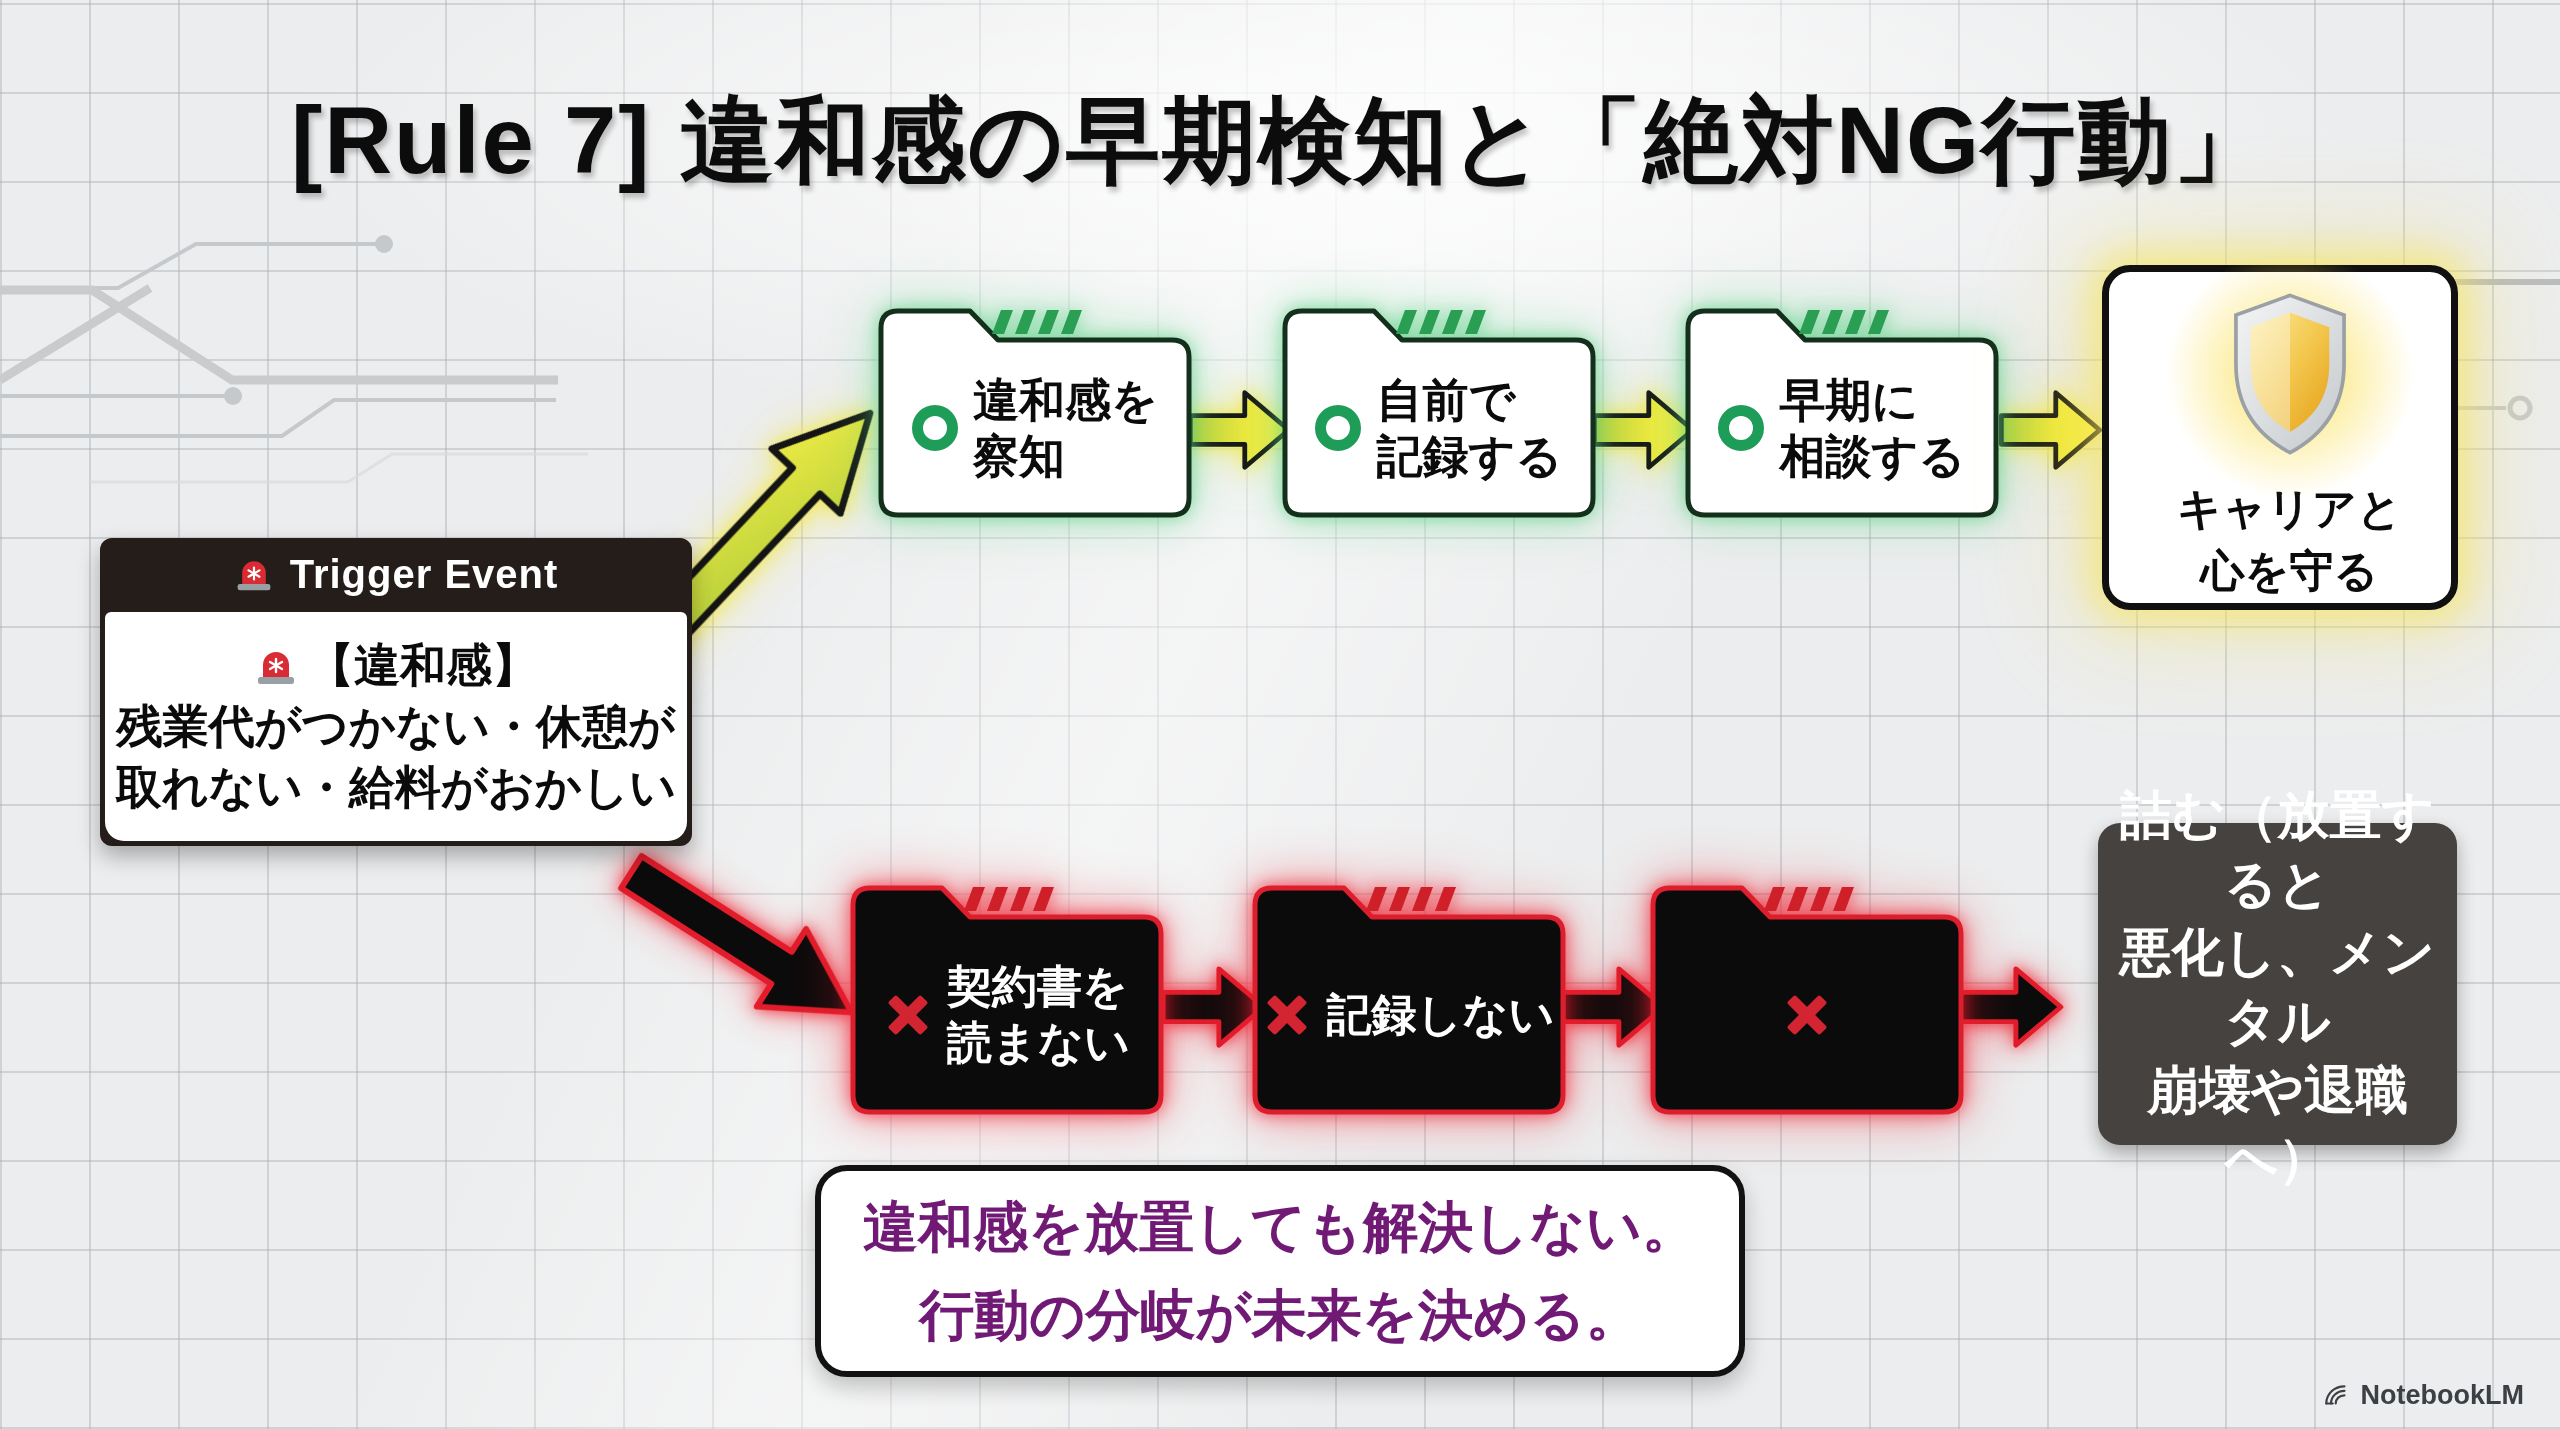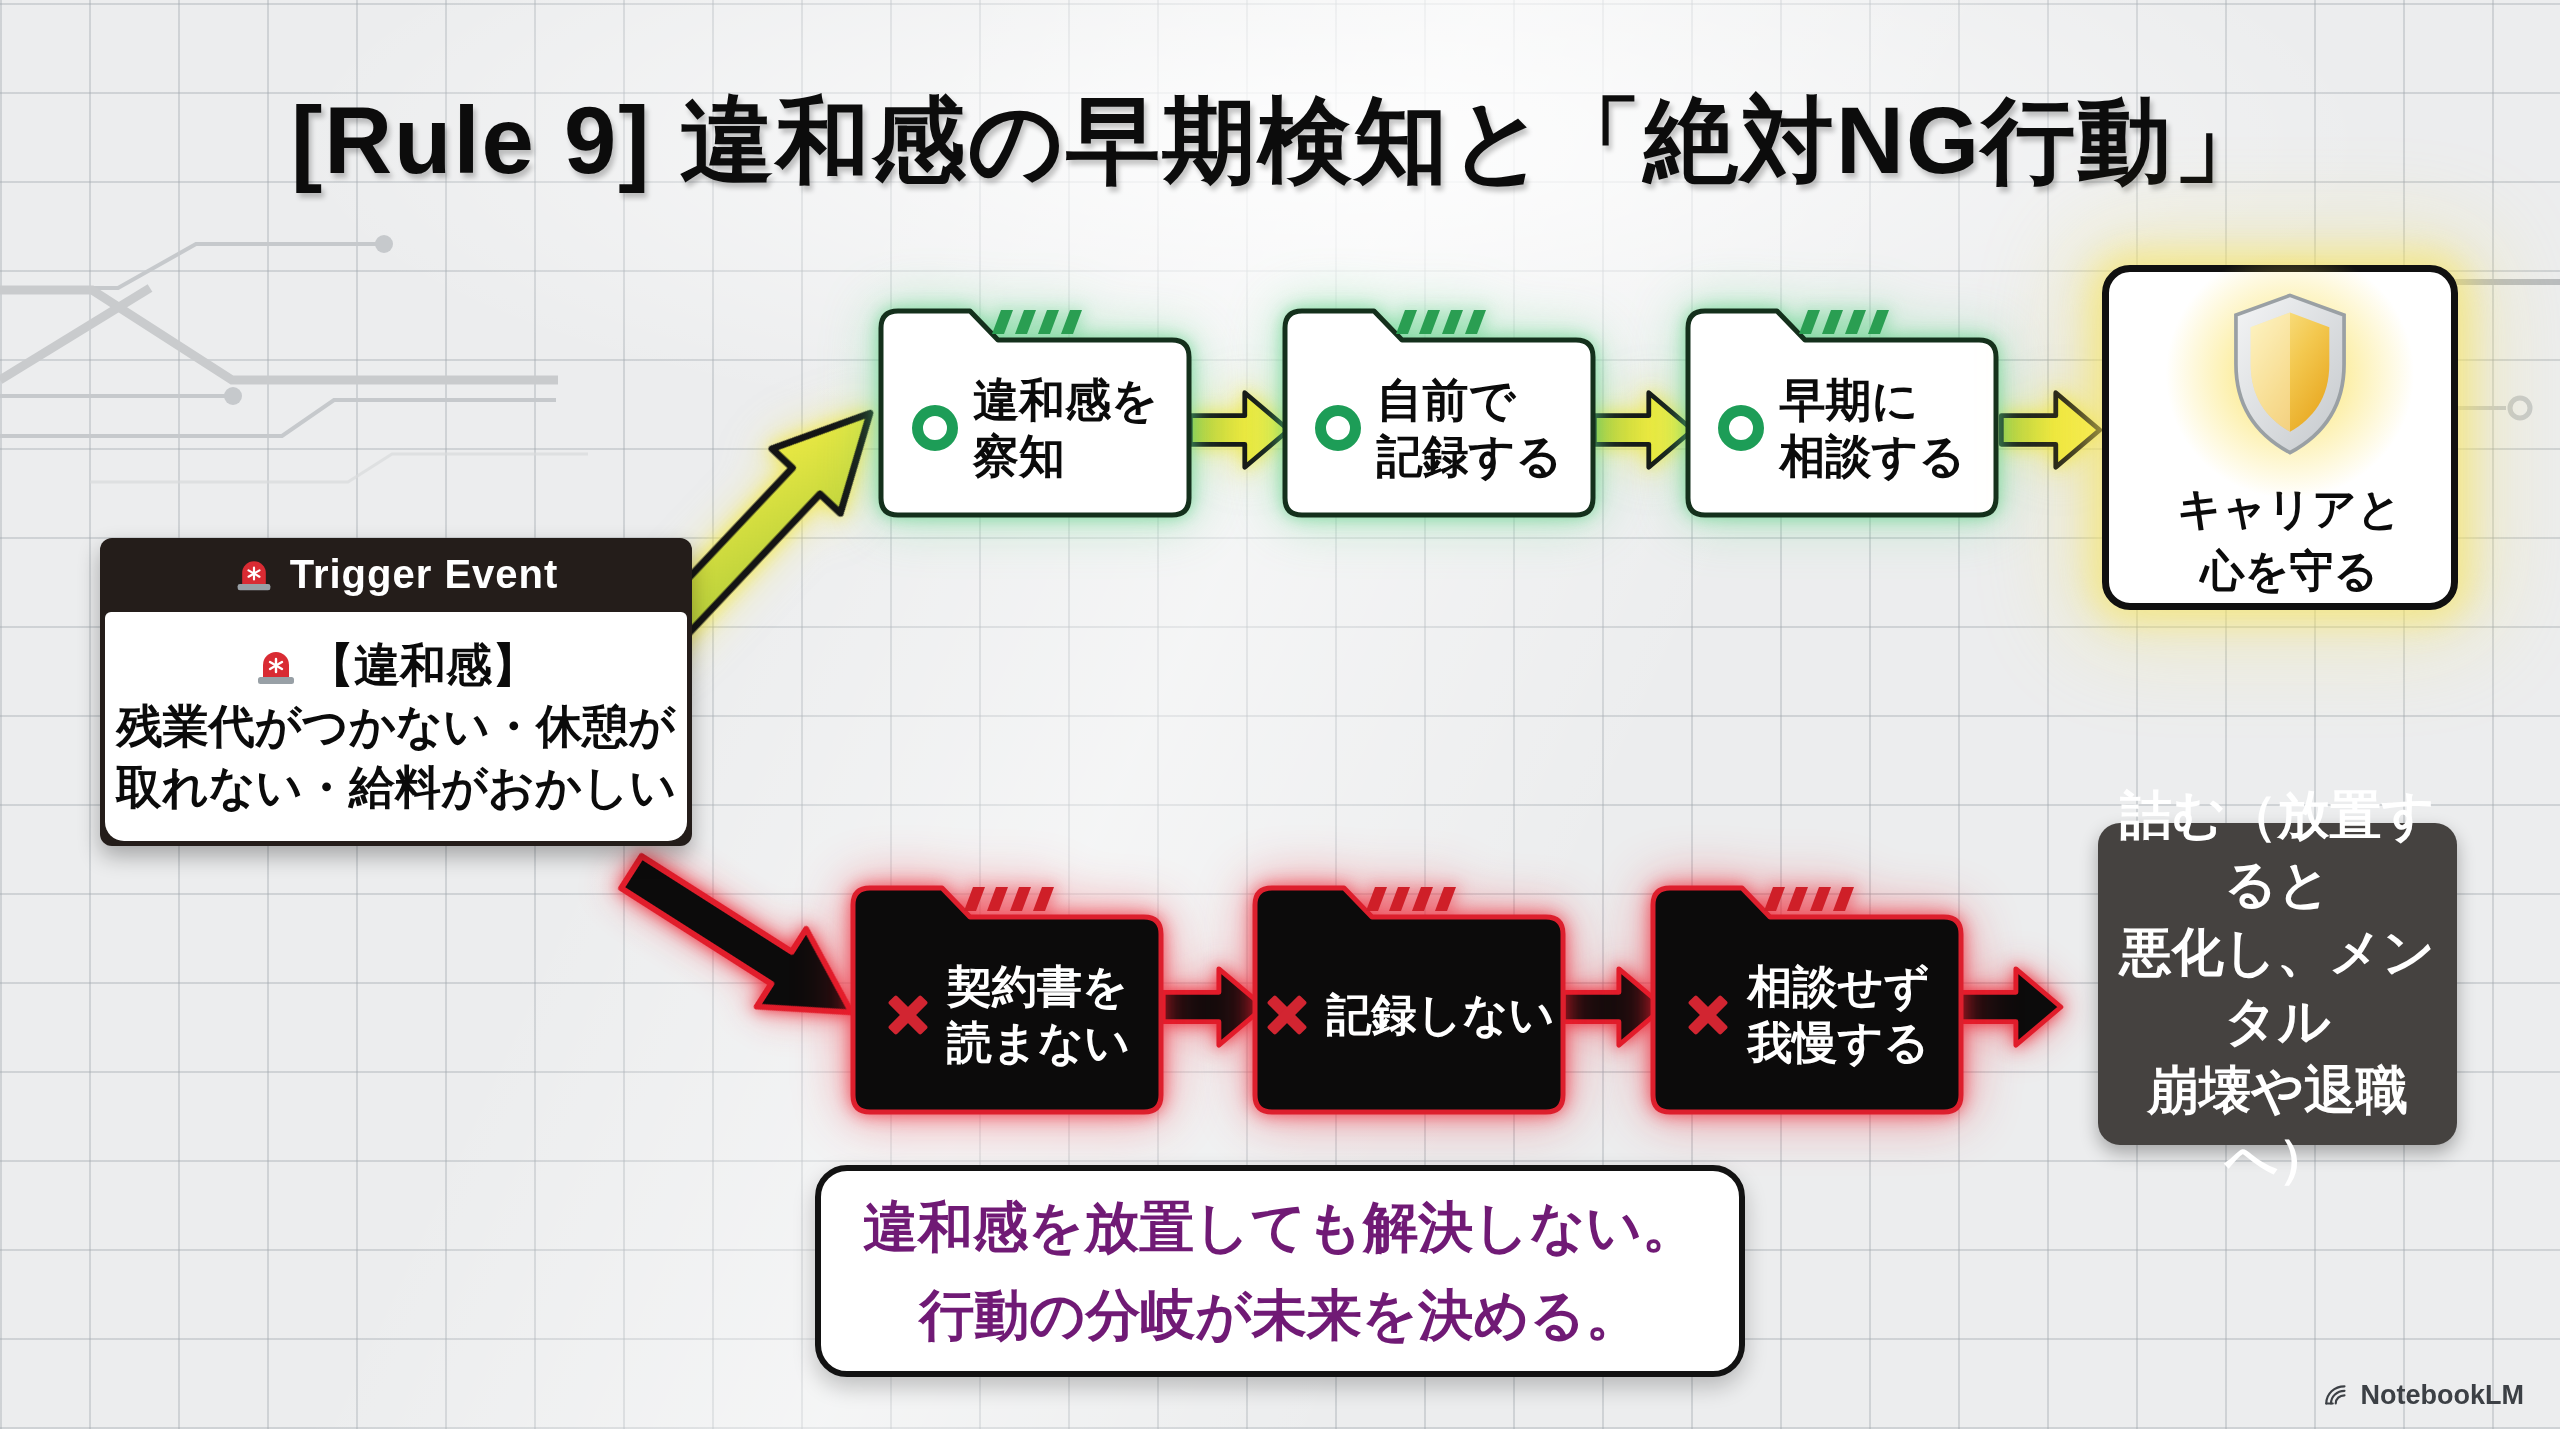--- a/index.html
+++ b/index.html
@@ -127,21 +127,21 @@
     <g fill="none" stroke="#d8dadc" stroke-width="3" opacity=".7">
       <path d="M90 254 H348 L392 226 H588"></path>
     </g>
   </svg>
   <svg class="circuit" style="left:2440px;top:270px" width="120" height="160" viewBox="0 0 120 160">
     <path d="M0 12 H120" fill="none" stroke="#b9bcbf" stroke-width="6"></path>
     <path d="M10 138 H66" fill="none" stroke="#c6c9cc" stroke-width="4"></path>
     <circle cx="80" cy="138" r="10" fill="none" stroke="#c6c9cc" stroke-width="5"></circle>
   </svg>
 
-  <div class="title">[Rule 9] 違和感の早期検知と「絶対NG行動」</div>
+  <div class="title">[Rule 7] 違和感の早期検知と「絶対NG行動」</div>
 
   <div class="arrow arrow-yellow diag" style="left:645px;top:597px;width:335px;height:110px;transform:rotate(-46.7deg);">
     <svg width="335" height="110" viewBox="0 0 335 110">
       <polygon points="5,36 235,36 235,8 328,55 235,102 235,74 5,74" fill="url(#gradYd)" stroke="#141414" stroke-width="7" stroke-linejoin="round"></polygon>
     </svg>
   </div>
   <div class="arrow arrow-dark diag" style="left:628px;top:818px;width:272px;height:104px;transform:rotate(32.5deg);">
     <svg width="272" height="104" viewBox="0 0 272 104">
       <polygon points="4,33 182,33 182,6 265,52 182,98 182,71 4,71" fill="#0c0b0b" stroke="#e11d2b" stroke-width="6" stroke-linejoin="round"></polygon>
     </svg>
@@ -321,24 +321,20 @@
           <polygon points="183,26 192,2 204,2 195,26"></polygon>
         </g>
     </svg>
     <div class="folder-content">
       <svg width="48" height="48" viewBox="0 0 46 46">
         <g transform="rotate(45 23 23)" fill="#d22531">
             <rect x="1" y="17.5" width="44" height="11" rx="2"></rect>
             <rect x="17.5" y="1" width="11" height="44" rx="2"></rect>
           </g>
       </svg>
-      <div class="step-text">
-        <div>相談せず</div>
-        <div>我慢する</div>
-      </div>
     </div>
   </div>
 
   <div class="shield-node">
     <div class="shield-glow">
       <svg width="150" height="172" viewBox="0 0 120 140" style="position:relative">
         <path d="M60 6 L104 22 V62 C104 98 86 120 60 134 C34 120 16 98 16 62 V22 Z" fill="url(#gradSilver)" stroke="#9aa0a4" stroke-width="3"></path>
         <path d="M60 20 L92 32 V62 C92 89 79 106 60 117 C41 106 28 89 28 62 V32 Z" fill="url(#gradGold)"></path>
         <path d="M60 20 L60 117 C41 106 28 89 28 62 V32 Z" fill="rgba(255,255,255,0.38)"></path>
       </svg>

